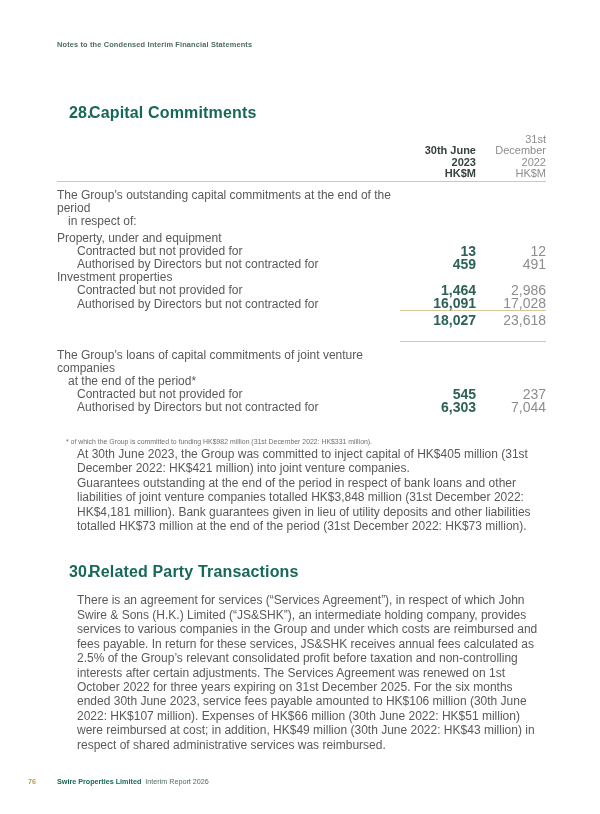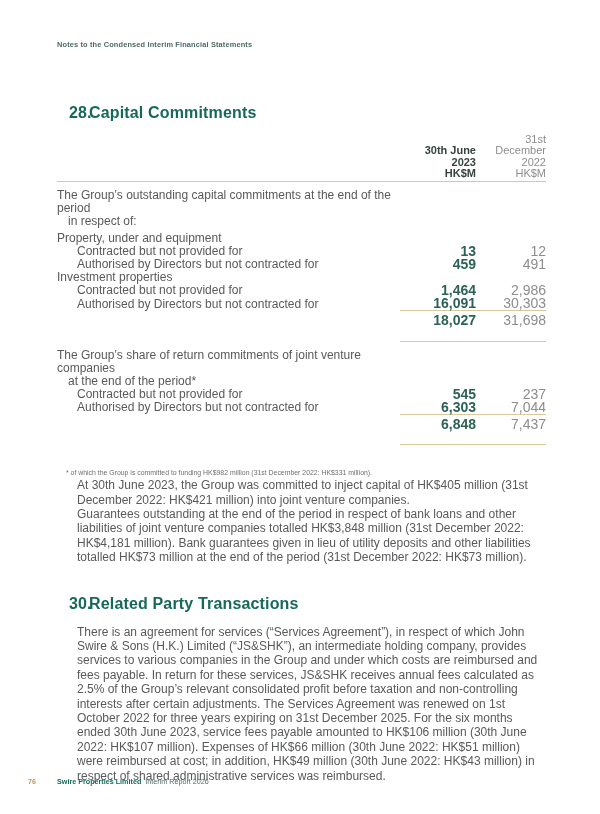--- a/index.html
+++ b/index.html
@@ -236,57 +236,52 @@
             <td class="num prev"></td>
         </tr>
         <tr>
           <td class="lbl indent">Contracted but not provided for</td>
           <td class="num cur">1,464</td>
           <td class="num prev">2,986</td>
         </tr>
         <tr>
           <td class="lbl indent">Authorised by Directors but not contracted for</td>
           <td class="num cur">16,091</td>
-          <td class="num prev">30,303</td>
+          <td class="num prev">17,028</td>
         </tr>
 
         <tr class="total rule-top rule-bottom">
           <td class="lbl" style="border-top:none;border-bottom:none;"></td>
           <td class="num cur">18,027</td>
-          <td class="num prev">31,698</td>
+          <td class="num prev">23,618</td>
         </tr>
         <tr class="spacer-row">
             <td></td>
             <td></td>
             <td></td>
           </tr>
 
         <tr>
           <td class="lbl">
-            <span>The Group’s share of return commitments of joint venture companies</span>
+            <span>The Group’s loans of capital commitments of joint venture companies</span>
             <span class="hang">at the end of the period*</span>
           </td>
           <td class="num cur"></td>
             <td class="num prev"></td>
         </tr>
         <tr>
           <td class="lbl indent">Contracted but not provided for</td>
           <td class="num cur">545</td>
           <td class="num prev">237</td>
         </tr>
         <tr>
           <td class="lbl indent">Authorised by Directors but not contracted for</td>
           <td class="num cur">6,303</td>
           <td class="num prev">7,044</td>
         </tr>
-        <tr class="total rule-top rule-bottom">
-          <td class="lbl" style="border-top:none;border-bottom:none;"></td>
-          <td class="num cur">6,848</td>
-          <td class="num prev">7,437</td>
-        </tr>
       </tbody>
     </table>
 
     <p class="footnote">*  of which the Group is committed to funding HK$982 million (31st December 2022: HK$331 million).</p>
 
     <p class="body para-gap-lg">At 30th June 2023, the Group was committed to inject capital of HK$405 million (31st December 2022: HK$421 million) into joint venture companies.</p>
 
     <p class="body title-gap">Guarantees outstanding at the end of the period in respect of bank loans and other liabilities of joint venture companies totalled HK$3,848 million (31st December 2022: HK$4,181 million). Bank guarantees given in lieu of utility deposits and other liabilities totalled HK$73 million at the end of the period (31st December 2022: HK$73 million).</p>
 
     <h2 class="section-title sec-gap">

